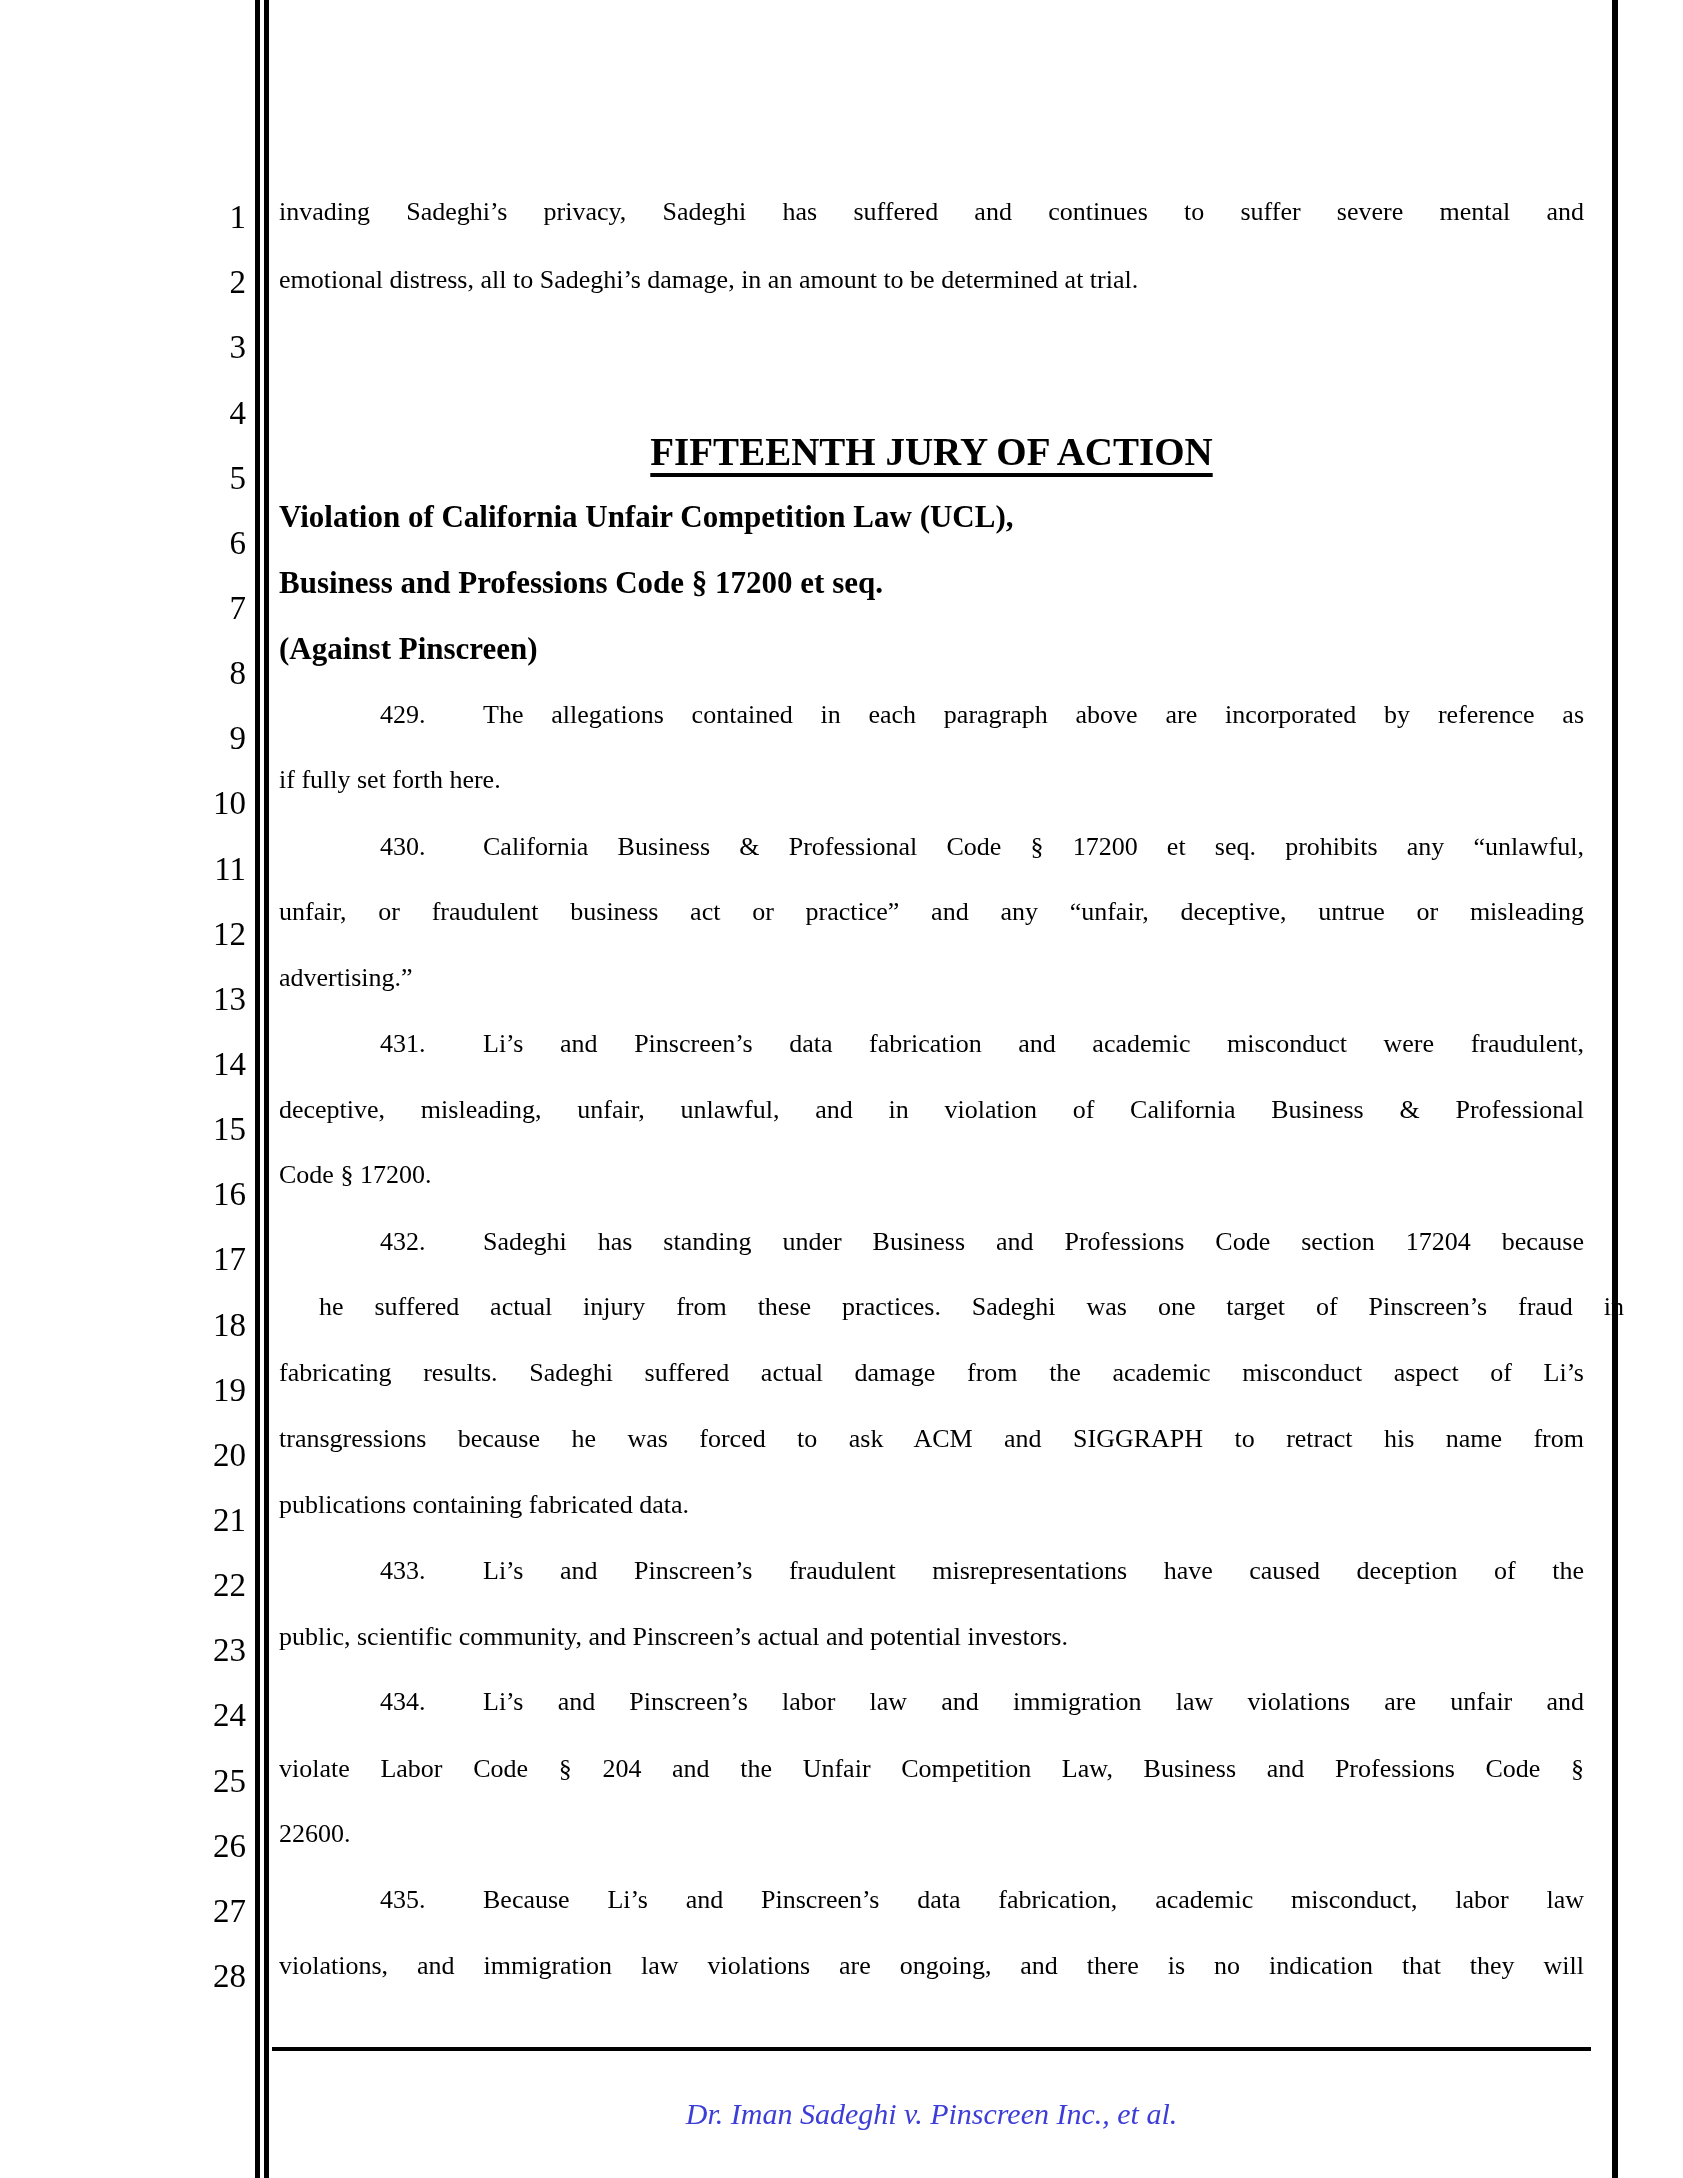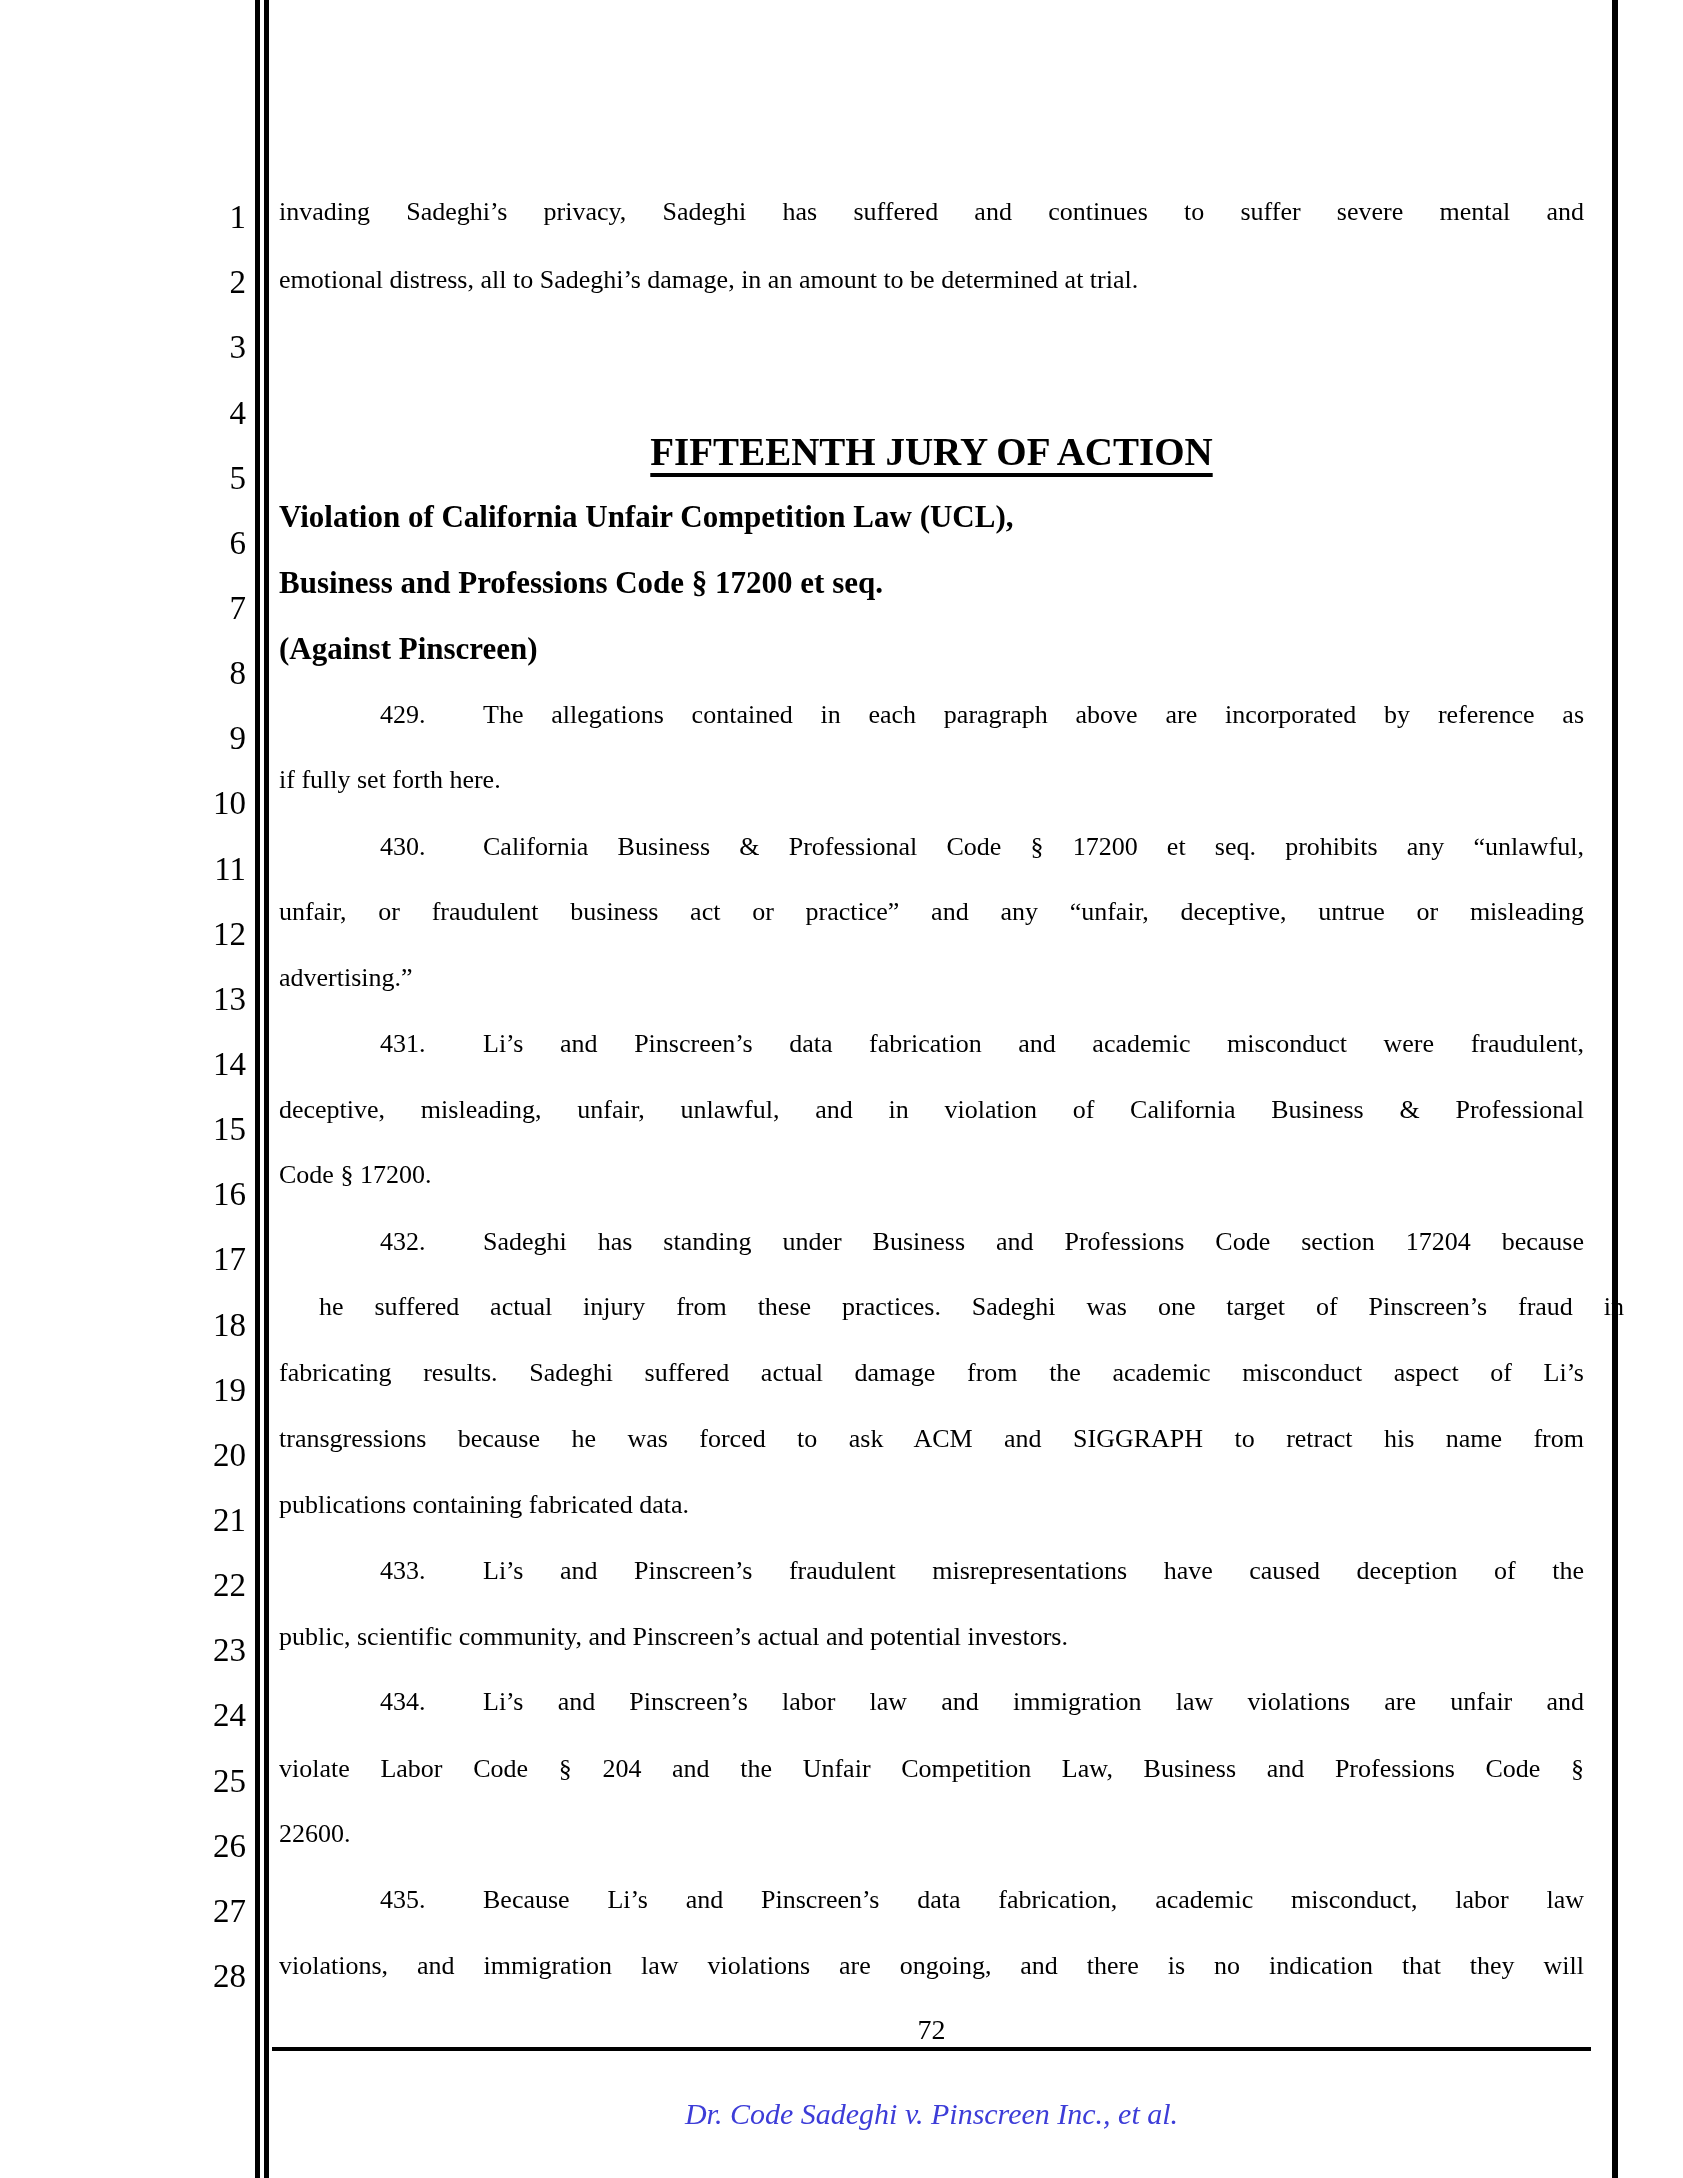--- a/index.html
+++ b/index.html
@@ -120,17 +120,16 @@
       <div class="tline left" style="top: 1472px;">publications containing fabricated data.</div>
       <div class="tline pf" style="top: 1538px;"><span class="pnum">433.</span>Li’s and Pinscreen’s fraudulent misrepresentations have caused deception of the</div>
       <div class="tline left" style="top: 1604px;">public, scientific community, and Pinscreen’s actual and potential investors.</div>
       <div class="tline pf" style="top: 1669px;"><span class="pnum">434.</span>Li’s and Pinscreen’s labor law and immigration law violations are unfair and</div>
       <div class="tline justify" style="top: 1736px;">violate Labor Code § 204 and the Unfair Competition Law, Business and Professions Code §</div>
       <div class="tline left" style="top: 1801px;">22600.</div>
       <div class="tline pf" style="top: 1867px;"><span class="pnum">435.</span>Because Li’s and Pinscreen’s data fabrication, academic misconduct, labor law</div>
       <div class="tline justify" style="top: 1933px;">violations, and immigration law violations are ongoing, and there is no indication that they will</div>
     </div>
 
-  <div class="pageno">72</div>
   <div class="frule"></div>
-  <div class="fcaption" style="color: rgb(61, 61, 216);">Dr. Code Sadeghi v. Pinscreen Inc., et al.</div>
+  <div class="fcaption" style="color: rgb(61, 61, 216);">Dr. Iman Sadeghi v. Pinscreen Inc., et al.</div>
 </div>
 
 
 </body></html>

